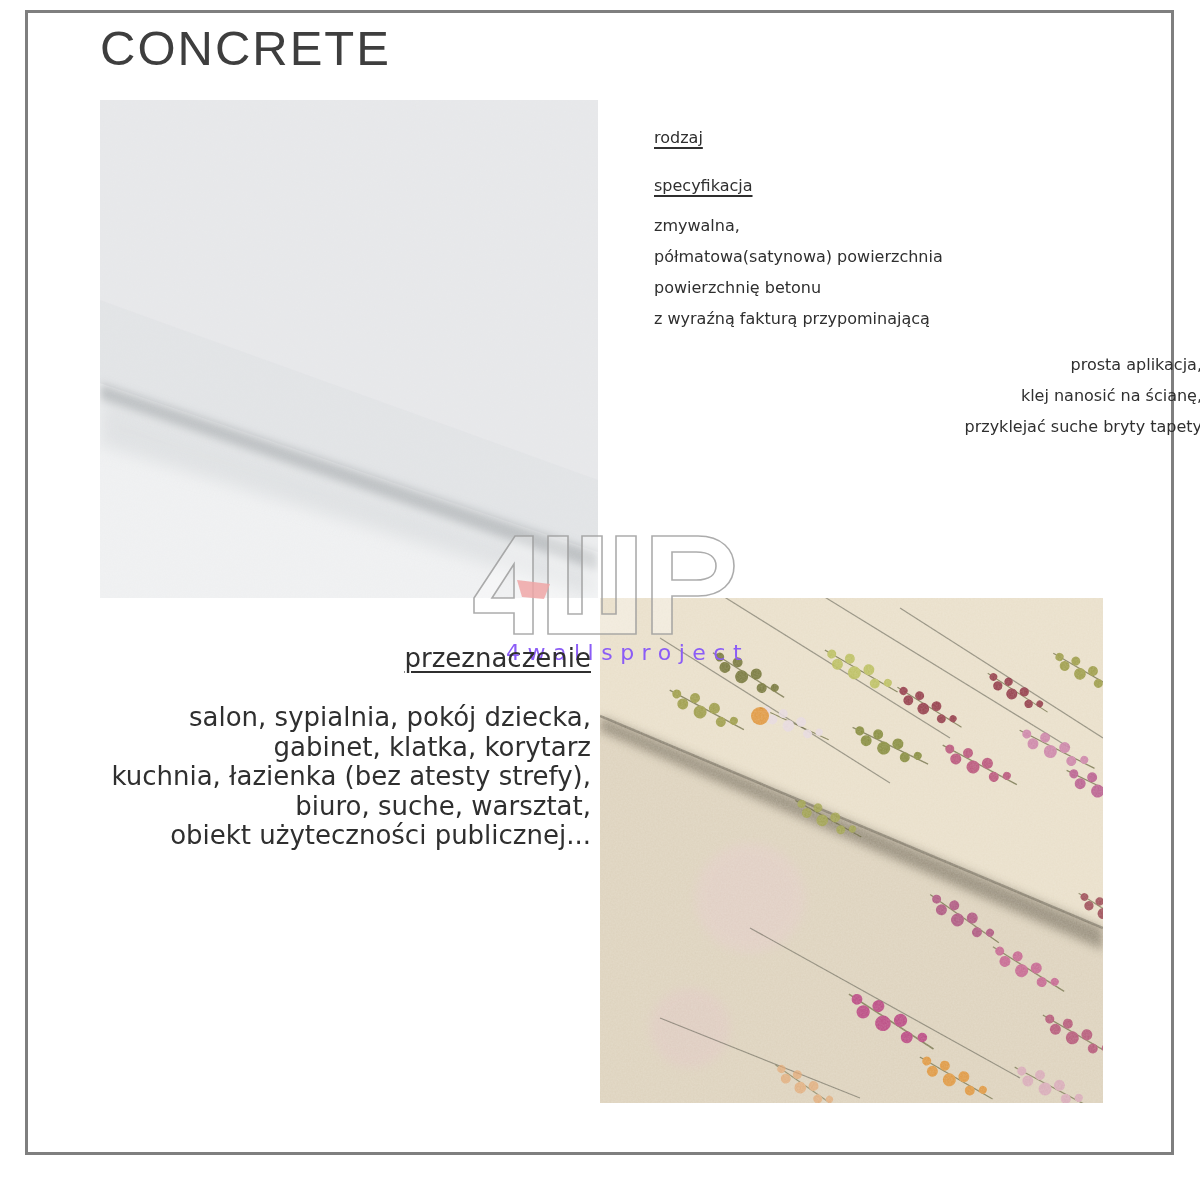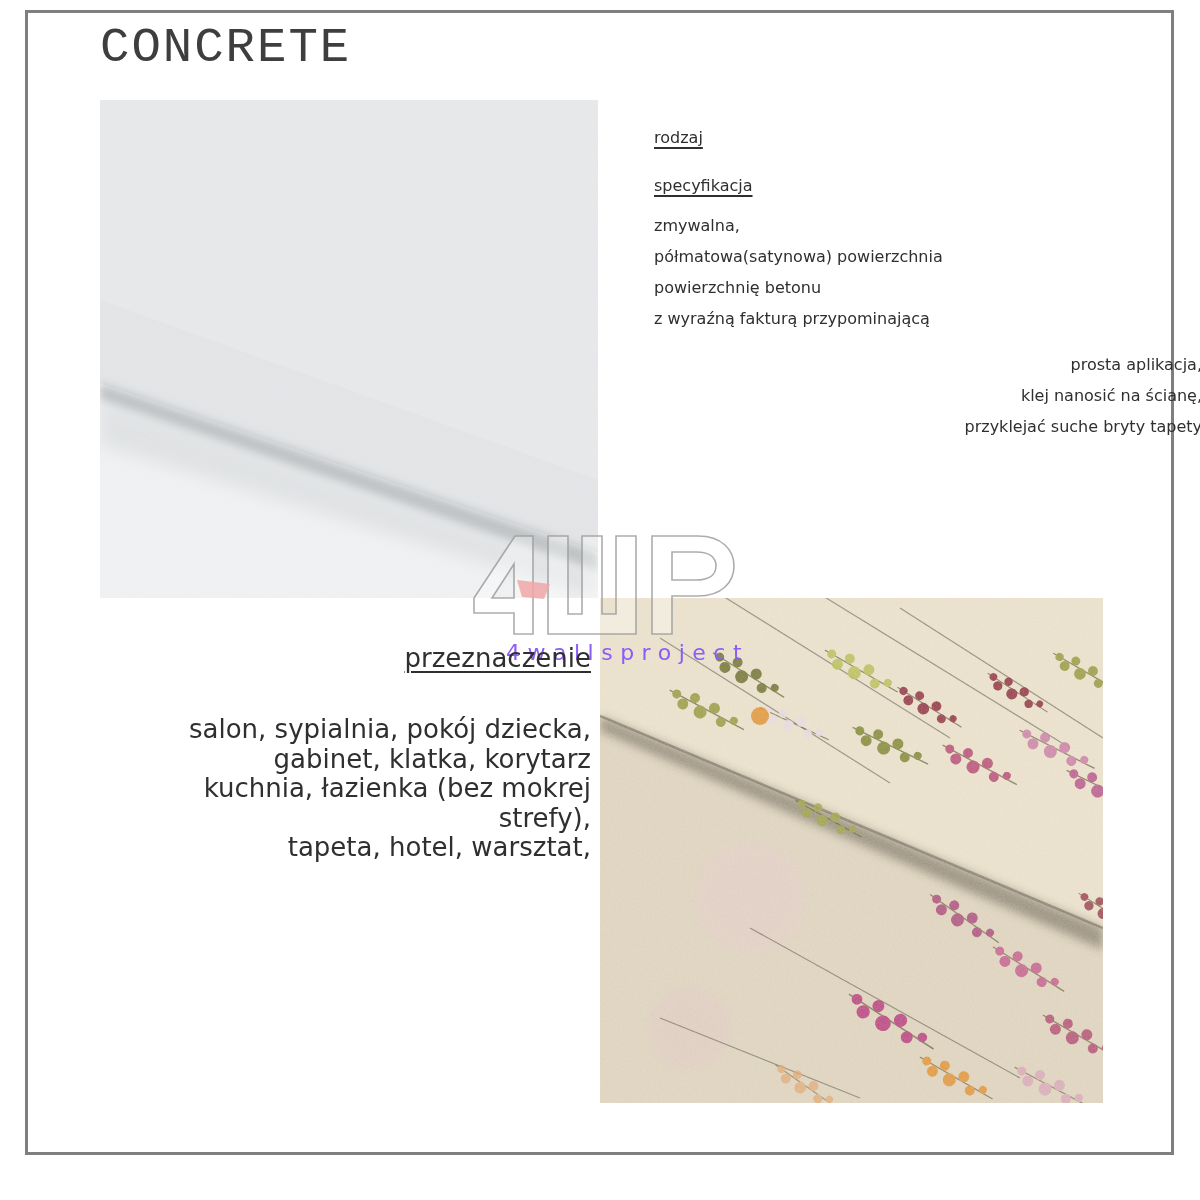--- a/index.html
+++ b/index.html
@@ -6,21 +6,21 @@
   body{
     width:1200px;height:1200px;position:relative;overflow:hidden;
     font-family:"DejaVu Sans",sans-serif;color:#2f2f2f;
   }
   .frame{
     position:absolute;left:25px;top:10px;width:1149px;height:1145px;
     border:3px solid #7f7f7f;box-sizing:border-box;z-index:0;
   }
   .title{
     position:absolute;left:100px;top:20px;margin:0;z-index:2;
-    font-family:Liberation Mono, monospace;
+    font-family:Liberation Sans, sans-serif;
     font-size:49px;font-weight:300;letter-spacing:2px;color:#3e3e3e;
   }
   .img-box{position:absolute;z-index:1;overflow:hidden;}
   .img-box svg{display:block;}
   #concrete{left:100px;top:100px;width:498px;height:498px;}
   #floral{left:600px;top:598px;width:503px;height:505px;}
 
   .specs{
     position:absolute;left:654px;top:94px;width:548px;z-index:2;
     font-size:16px;line-height:32px;margin-top:28px;
@@ -30,21 +30,21 @@
   }
   .specs .spec-h2{margin-top:16px;}
   .specs .p1{margin-top:8px;line-height:31px;}
   .specs .p2{margin-top:15px;line-height:31px;text-align:right;}
   .specs .p3{margin-top:10px;line-height:37px;}
 
   .dest{
     position:absolute;left:111px;top:641px;width:480px;z-index:7;
     text-align:right;font-size:26px;line-height:34px;
   }
-  .dest .dest-list{margin-top:40px;line-height:29.5px;}
+  .dest .dest-list{margin-top:28px;line-height:29.5px;}
 
   .wm-logo{position:absolute;left:470px;top:516px;width:280px;height:132px;z-index:5;opacity:.85;}
   .wm-sub{
     position:absolute;left:506px;top:640px;z-index:4;
     font-size:22px;letter-spacing:7.5px;color:#8b5cf6;white-space:nowrap;
   }
 </style>
 </head>
 <body>
 
@@ -153,22 +153,23 @@
     <div>przyklejać suche bryty tapety</div>
   </div>
 
 </div>
 
 <div class="dest">
   <div class="heading">przeznaczenie</div>
   <div class="dest-list">
     <div>salon, sypialnia, pokój dziecka,</div>
     <div>gabinet, klatka, korytarz</div>
-    <div>kuchnia, łazienka (bez mokrej strefy),</div>
-    <div>tapeta, hotel, warsztat,</div>
+    <div>kuchnia, łazienka (bez atesty strefy),</div>
+    <div>biuro, suche, warsztat,</div>
+    <div>obiekt użyteczności publicznej...</div>
   </div>
 </div>
 
 <div class="wm-logo">
   <svg width="280" height="132" viewBox="0 0 280 132">
     <g stroke="#9e9e9e" stroke-width="1.6" fill="rgba(255,255,255,0.38)">
       <path fill-rule="evenodd" d="M63,20 L63,118 L44,118 L44,97 L4,97 L4,82 L45,20 Z M44,48 L44,82 L22,82 Z"></path>
       <path d="M78,20 L98,20 L98,98 L112,98 L112,20 L132,20 L132,98 L146,98 L146,20 L166,20 L166,118 L78,118 Z"></path>
       <path fill-rule="evenodd" d="M182,20 L228,20 C252,20 264,34 264,50 C264,66 252,80 228,80 L202,80 L202,118 L182,118 Z M202,36 L226,36 C240,36 246,42 246,50 C246,58 240,64 226,64 L202,64 Z"></path>
     </g>

